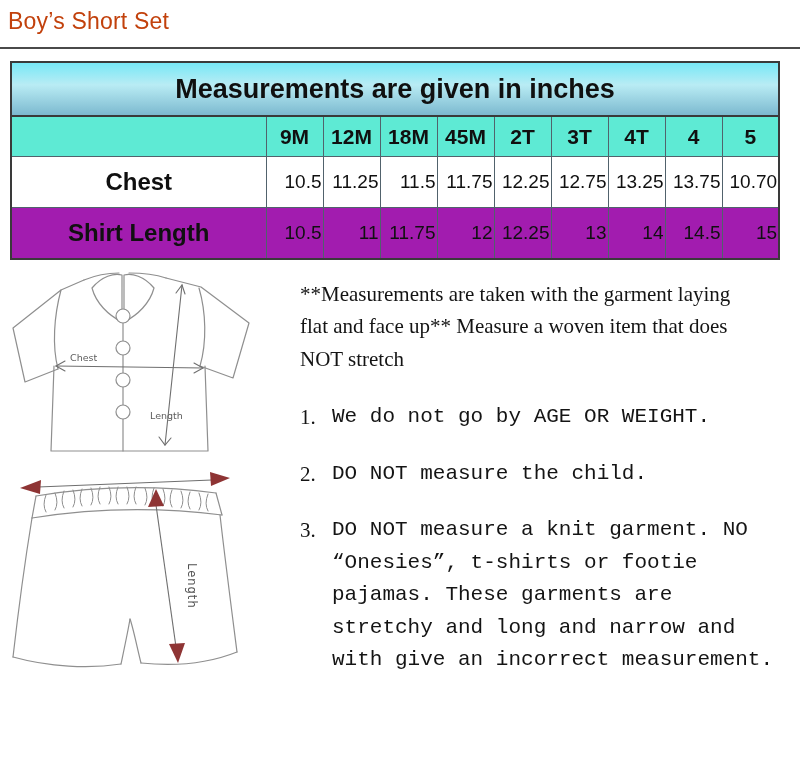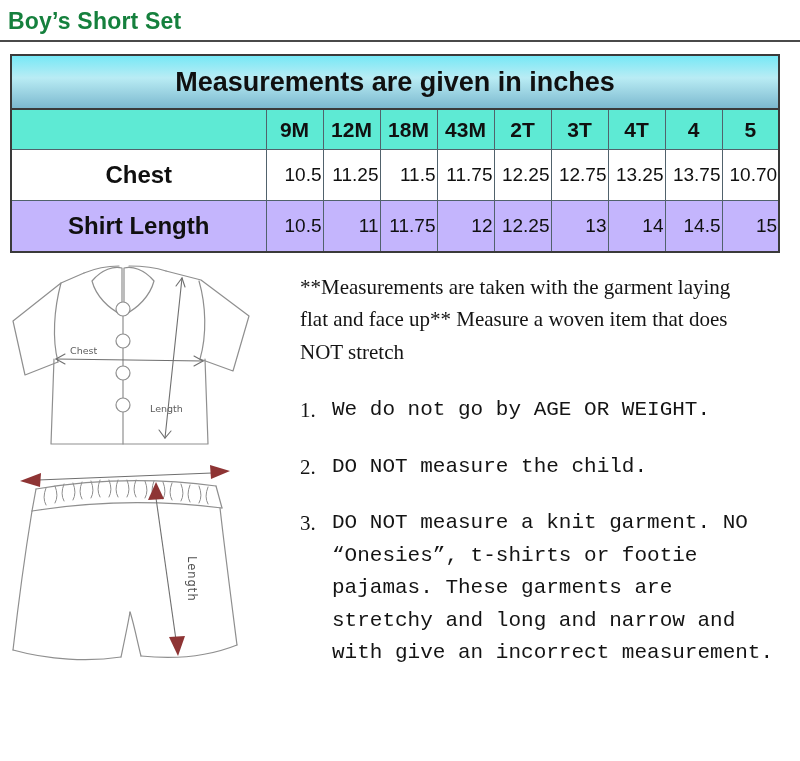--- a/index.html
+++ b/index.html
@@ -1,22 +1,22 @@
 <!DOCTYPE html>
 <html><head>
 <meta charset="utf-8">
 <style>
   html,body{margin:0;padding:0;}
   body{
     width:800px;height:761px;background:#ffffff;color:#222;
     font-family:"Liberation Sans",sans-serif;overflow:hidden;position:relative;
   }
   .page-title{
-    font-size:23px;font-weight:bold;color:#15803d;
-    padding:8px 0 5px 8px;letter-spacing:.2px;
+    font-size:23px;font-weight:normal;color:#c2410c;
+    padding:8px 0 12px 8px;letter-spacing:.2px;
   }
   .title-rule{height:0;border-top:2px solid #4a4a4a;margin:0;}
   
   table.size-chart{
     border-collapse:collapse;table-layout:fixed;
     width:769px;margin:12px 0 0 10px;
     border:2px solid #3a3a3a;
   }
   .size-chart th,.size-chart td{
     border:1px solid #51626c;text-align:center;vertical-align:middle;
@@ -24,21 +24,21 @@
   }
   .caption-row th{
     height:50px;font-size:27px;font-weight:bold;
     background:linear-gradient(180deg,#77e8f6 0%,#b9ecf4 42%,#7cb9cf 100%);
     border-bottom:2px solid #3a3a3a;
   }
   .size-row th{height:37px;font-size:21px;font-weight:600;background:#5eead4;}
   .data-row{height:51px;}
   .data-row th{font-size:24px;font-weight:600;background:#ffffff;}
   .data-row td{font-size:19px;font-weight:400;background:#ffffff;text-align:right;}
-  .data-row.alt th,.data-row.alt td{background:#c4b5fd;}
+  .data-row.alt th,.data-row.alt td{background:#a21caf;}
   
   .content{display:flex;margin-top:4px;}
   .diagrams{width:296px;flex:none;padding-left:4px;}
   .diagrams svg{display:block;}
   .notes{
     flex:1;padding:6px 10px 0 0;
     font-family:"Liberation Serif",serif;font-size:21px;line-height:1.55;color:#141414;
   }
   .notes .intro{margin:8px 0 26px 0;max-width:447px;}
   .note-item{display:flex;margin-bottom:24px;max-width:480px;}
@@ -60,21 +60,21 @@
   </colgroup>
   <thead>
     <tr class="caption-row">
       <th colspan="10">Measurements are given in inches</th>
     </tr>
     <tr class="size-row">
       <th></th>
       <th>9M</th>
       <th>12M</th>
       <th>18M</th>
-      <th>43M</th>
+      <th>45M</th>
       <th>2T</th>
       <th>3T</th>
       <th>4T</th>
       <th>4</th>
       <th>5</th>
     </tr>
   </thead>
   <tbody>
     <tr class="data-row">
       <th>Chest</th>

